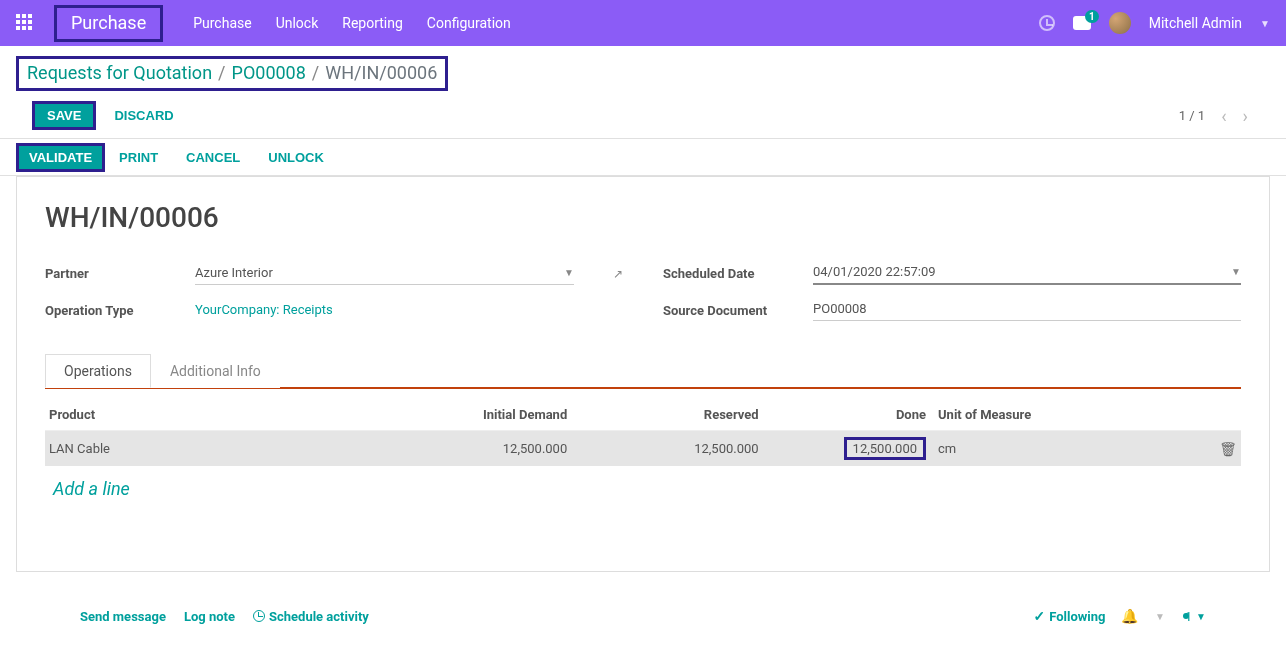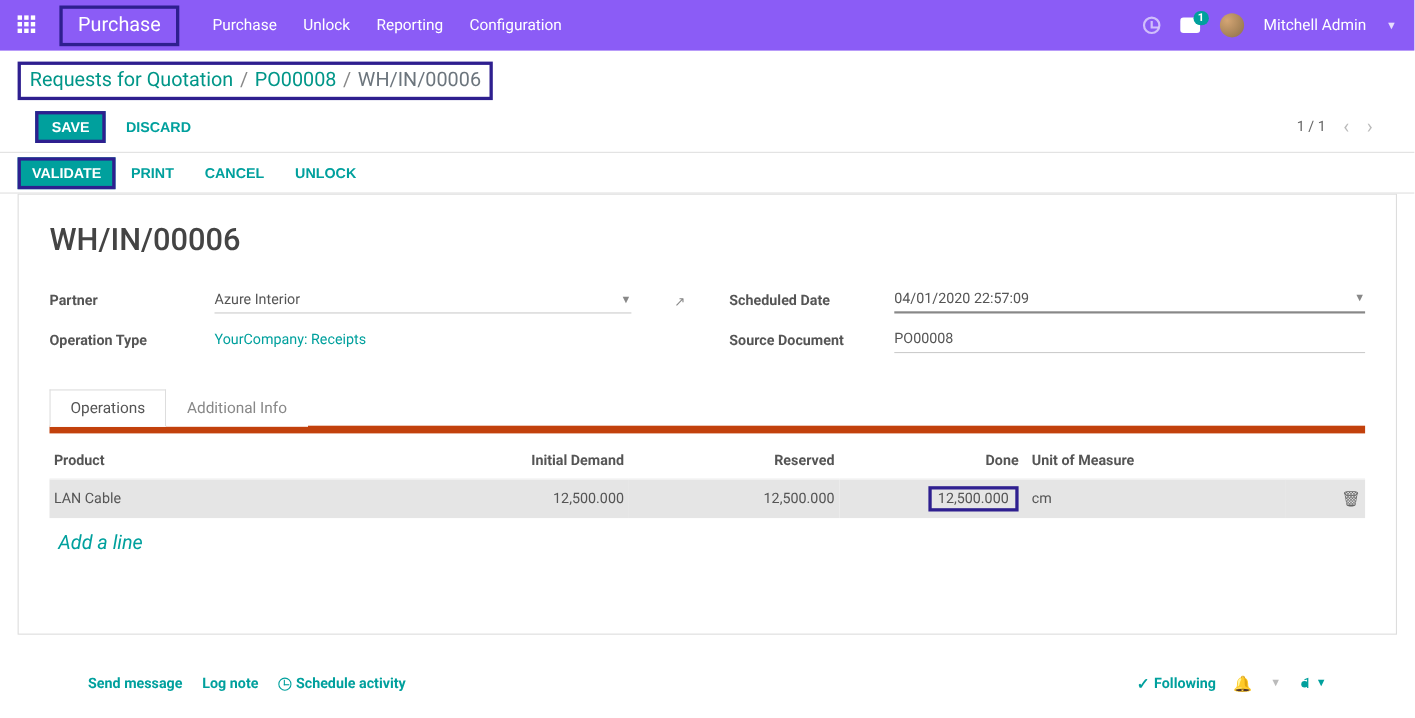--- a/index.html
+++ b/index.html
@@ -56,21 +56,21 @@
 .form-grid { display: grid; grid-template-columns: 1fr 1fr; gap: 20px 40px; margin-bottom: 32px; }
 .form-col { display: grid; grid-template-columns: 150px 1fr; row-gap: 14px; align-items: center; }
 .form-label { font-size: 13px; font-weight: bold; color: #555; }
 .input-wrap { position: relative; display: flex; align-items: center; border-bottom: 1px solid #ccc; padding-bottom: 2px; }
 .input-wrap.no-border { border-bottom: none; }
 .input-val { flex: 1; font-size: 13px; color: #555; padding: 2px 0; }
 .input-link { color: #00a09d; cursor: pointer; }
 .dropdown-caret { color: #888; font-size: 10px; margin-left: 6px; cursor: pointer; }
 .ext-link { color: #888; margin-left: 10px; cursor: pointer; font-size: 12px; }
 
-.tabs { display: flex; border-bottom: 7px solid #c2410c; margin-bottom: 0; }
+.tabs { display: flex; border-bottom: 2px solid #c2410c; margin-bottom: 0; }
 .tab { padding: 8px 18px; border: 1px solid transparent; border-bottom: none; background: #fff; cursor: pointer; font-size: 14px; color: #888; position: relative; top: 1px; }
 .tab.active { border-color: #ddd; color: #555; border-bottom: 1px solid #fff; }
 
 .grid-table { width: 100%; border-collapse: collapse; margin-top: 10px; }
 .grid-table th { text-align: left; padding: 8px 4px; font-size: 13px; font-weight: bold; color: #555; border-bottom: 1px solid #eee; }
 .grid-table th.num, .grid-table td.num { text-align: right; }
 .grid-table td { padding: 6px 4px; font-size: 13px; color: #555; }
 .grid-table tr.data-row { background: #e5e5e5; }
 .done-box { border: 3px solid #2e1f8f; display: inline-block; padding: 1px 6px; }
 .trash-icon { cursor: pointer; color: #666; font-size: 14px; }

